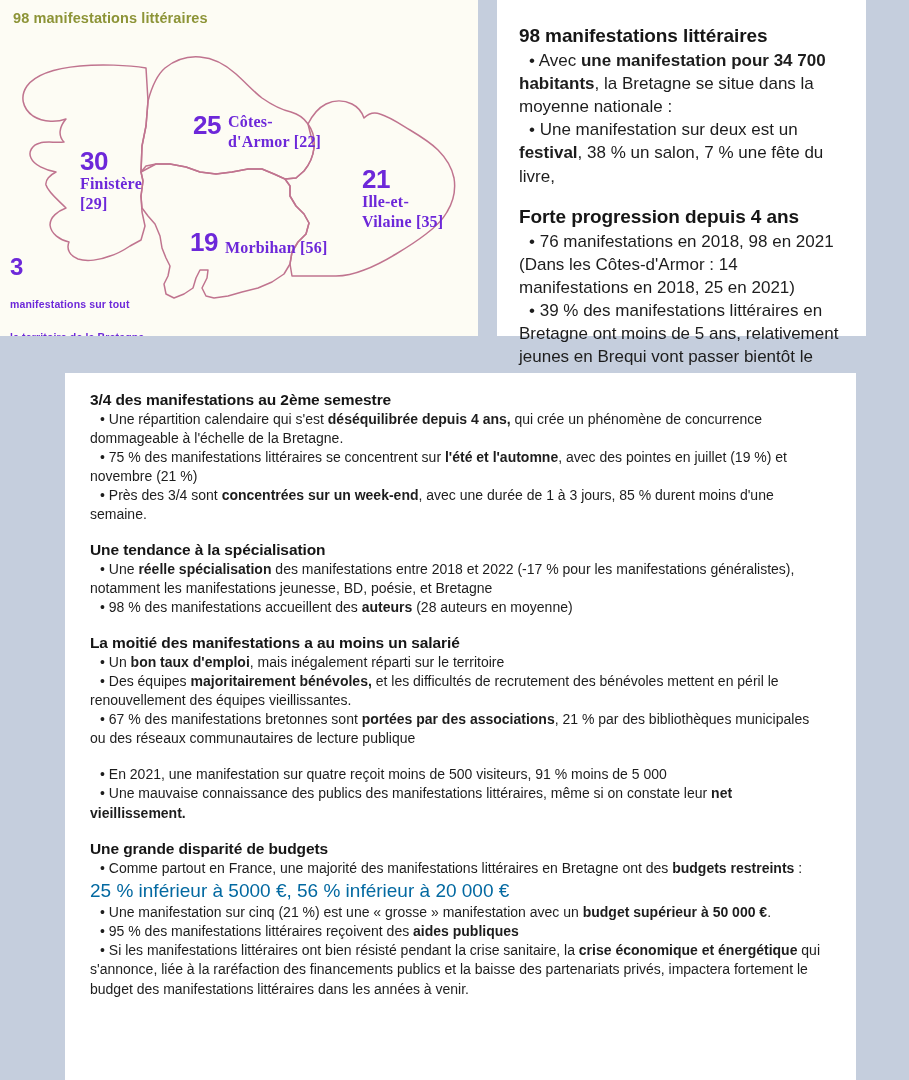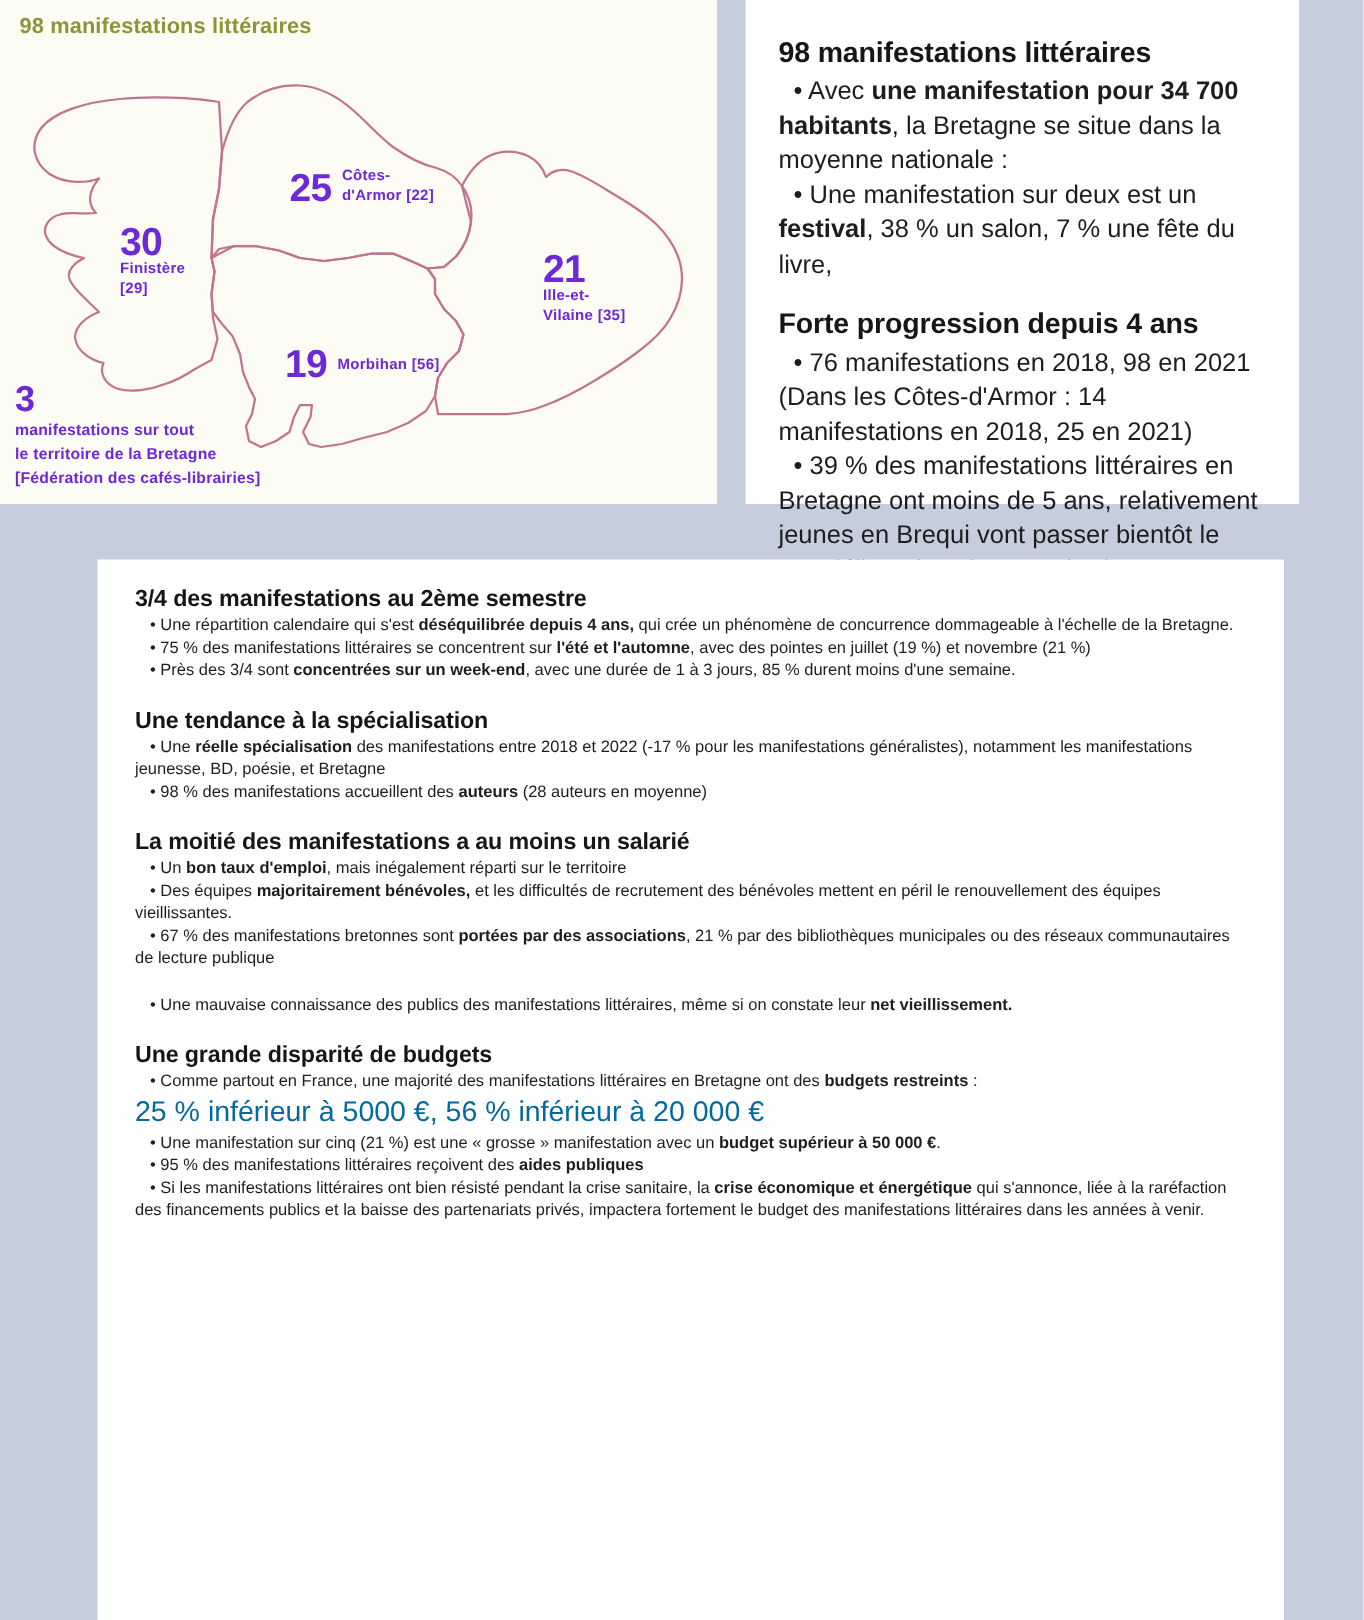--- a/index.html
+++ b/index.html
@@ -45,44 +45,45 @@
     position: absolute;
     color: #6d28d9;
   }
   .dept-num {
     font-size: 26px;
     font-weight: bold;
     line-height: 1;
     letter-spacing: -0.5px;
   }
   .dept-name {
-    font-size: 10px;
+    font-size: 16px;
     font-weight: bold;
     line-height: 1.25;
     letter-spacing: 0.2px;
+    font-family: Liberation Serif, serif;
   }
   .inline-row {
     display: flex;
     align-items: flex-start;
   }
   .inline-row .dept-num { margin-right: 7px; }
 
   #label-finistere { left: 80px; top: 148px; }
   #label-cotes     { left: 193px; top: 112px; }
   #label-ille      { left: 362px; top: 166px; }
   #label-morbihan  { left: 190px; top: 229px; }
 
   #label-federation { left: 10px; top: 255px; }
   #label-federation .dept-num { font-size: 24px; }
   #label-federation .fed-text {
     font-size: 10.5px;
     font-weight: bold;
     line-height: 1.45;
     letter-spacing: 0.15px;
-    margin-top: 1px;
+    margin-top: 18px;
   }
 
   
   #intro-panel {
     position: absolute;
     left: 497px;
     top: 0;
     width: 369px;
     height: 336px;
     background: #ffffff;
@@ -111,21 +112,21 @@
     font-weight: bold;
     color: #161616;
     letter-spacing: -0.1px;
   }
   #intro-inner h2.sec-head {
     font-size: 19px;
     margin-bottom: 2px;
   }
   p.bullet {
     margin: 0;
-    font-size: 11px;
+    font-size: 14px;
     line-height: 1.36;
     color: #1d1d1d;
     text-indent: 10px;
   }
   #intro-inner p.bullet {
     font-size: 17px;
     line-height: 1.36;
   }
   p.bullet .bt { font-weight: bold; }
   p.plain {
@@ -245,20 +246,21 @@
       <div class="sec-gap"></div>
       <h2 class="sec-head">Une tendance à la spécialisation</h2>
       <p class="bullet"><span>• Une </span><span class="bt">réelle spécialisation</span><span> des manifestations entre 2018 et 2022 (-17 % pour les manifestations généralistes), notamment les manifestations jeunesse, BD, poésie, et Bretagne</span></p>
       <p class="bullet"><span>• 98 % des manifestations accueillent des </span><span class="bt">auteurs</span><span> (28 auteurs en moyenne)</span></p>
       <div class="sec-gap"></div>
       <h2 class="sec-head">La moitié des manifestations a au moins un salarié</h2>
       <p class="bullet"><span>• Un </span><span class="bt">bon taux d'emploi</span><span>, mais inégalement réparti sur le territoire</span></p>
       <p class="bullet"><span>• Des équipes </span><span class="bt">majoritairement bénévoles,</span><span> et les difficultés de recrutement des bénévoles mettent en péril le renouvellement des équipes vieillissantes.</span></p>
       <p class="bullet"><span>• 67 % des manifestations bretonnes sont </span><span class="bt">portées par des associations</span><span>, 21 % par des bibliothèques municipales ou des réseaux communautaires de lecture publique</span></p>
       <div class="sec-gap"></div>
+      <p class="bullet"><span>• En 2021, une manifestation sur quatre reçoit moins de 500 visiteurs, 91 % moins de 5 000</span></p>
       <p class="bullet"><span>• Une mauvaise connaissance des publics des manifestations littéraires, même si on constate leur </span><span class="bt">net vieillissement.</span></p>
       <div class="sec-gap"></div>
       <h2 class="sec-head">Une grande disparité de budgets</h2>
       <p class="bullet"><span>• Comme partout en France, une majorité des manifestations littéraires en Bretagne ont des </span><span class="bt">budgets restreints</span><span> :</span></p>
       <p class="plain">25 % inférieur à 5000 €, 56 % inférieur à 20 000 €</p>
       <p class="bullet"><span>• Une manifestation sur cinq (21 %) est une « grosse » manifestation avec un </span><span class="bt">budget supérieur à 50 000 €</span><span>.</span></p>
       <p class="bullet"><span>• 95 % des manifestations littéraires reçoivent des </span><span class="bt">aides publiques</span></p>
       <p class="bullet"><span>• Si les manifestations littéraires ont bien résisté pendant la crise sanitaire, la </span><span class="bt">crise économique et énergétique</span><span> qui s'annonce, liée à la raréfaction des financements publics et la baisse des partenariats privés, impactera fortement le budget des manifestations littéraires dans les années à venir.</span></p>
     </div>
 </div>

